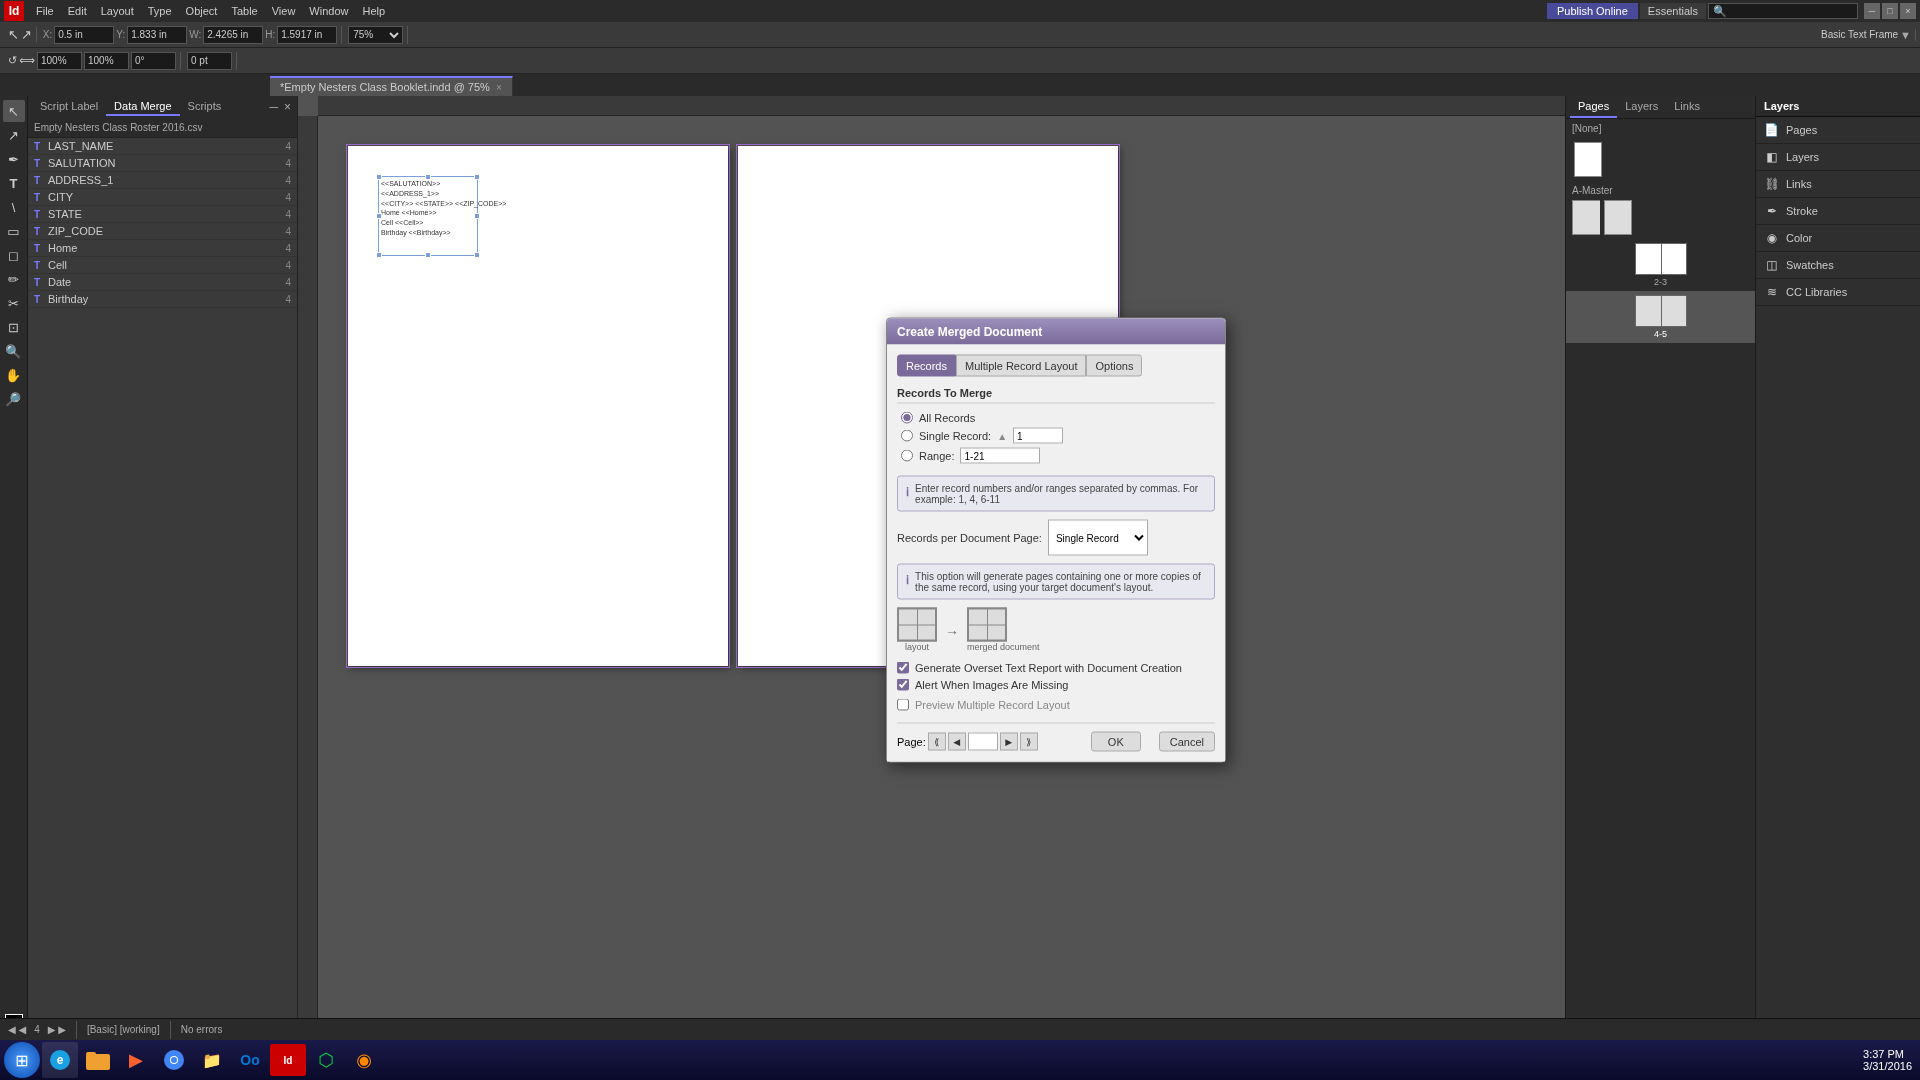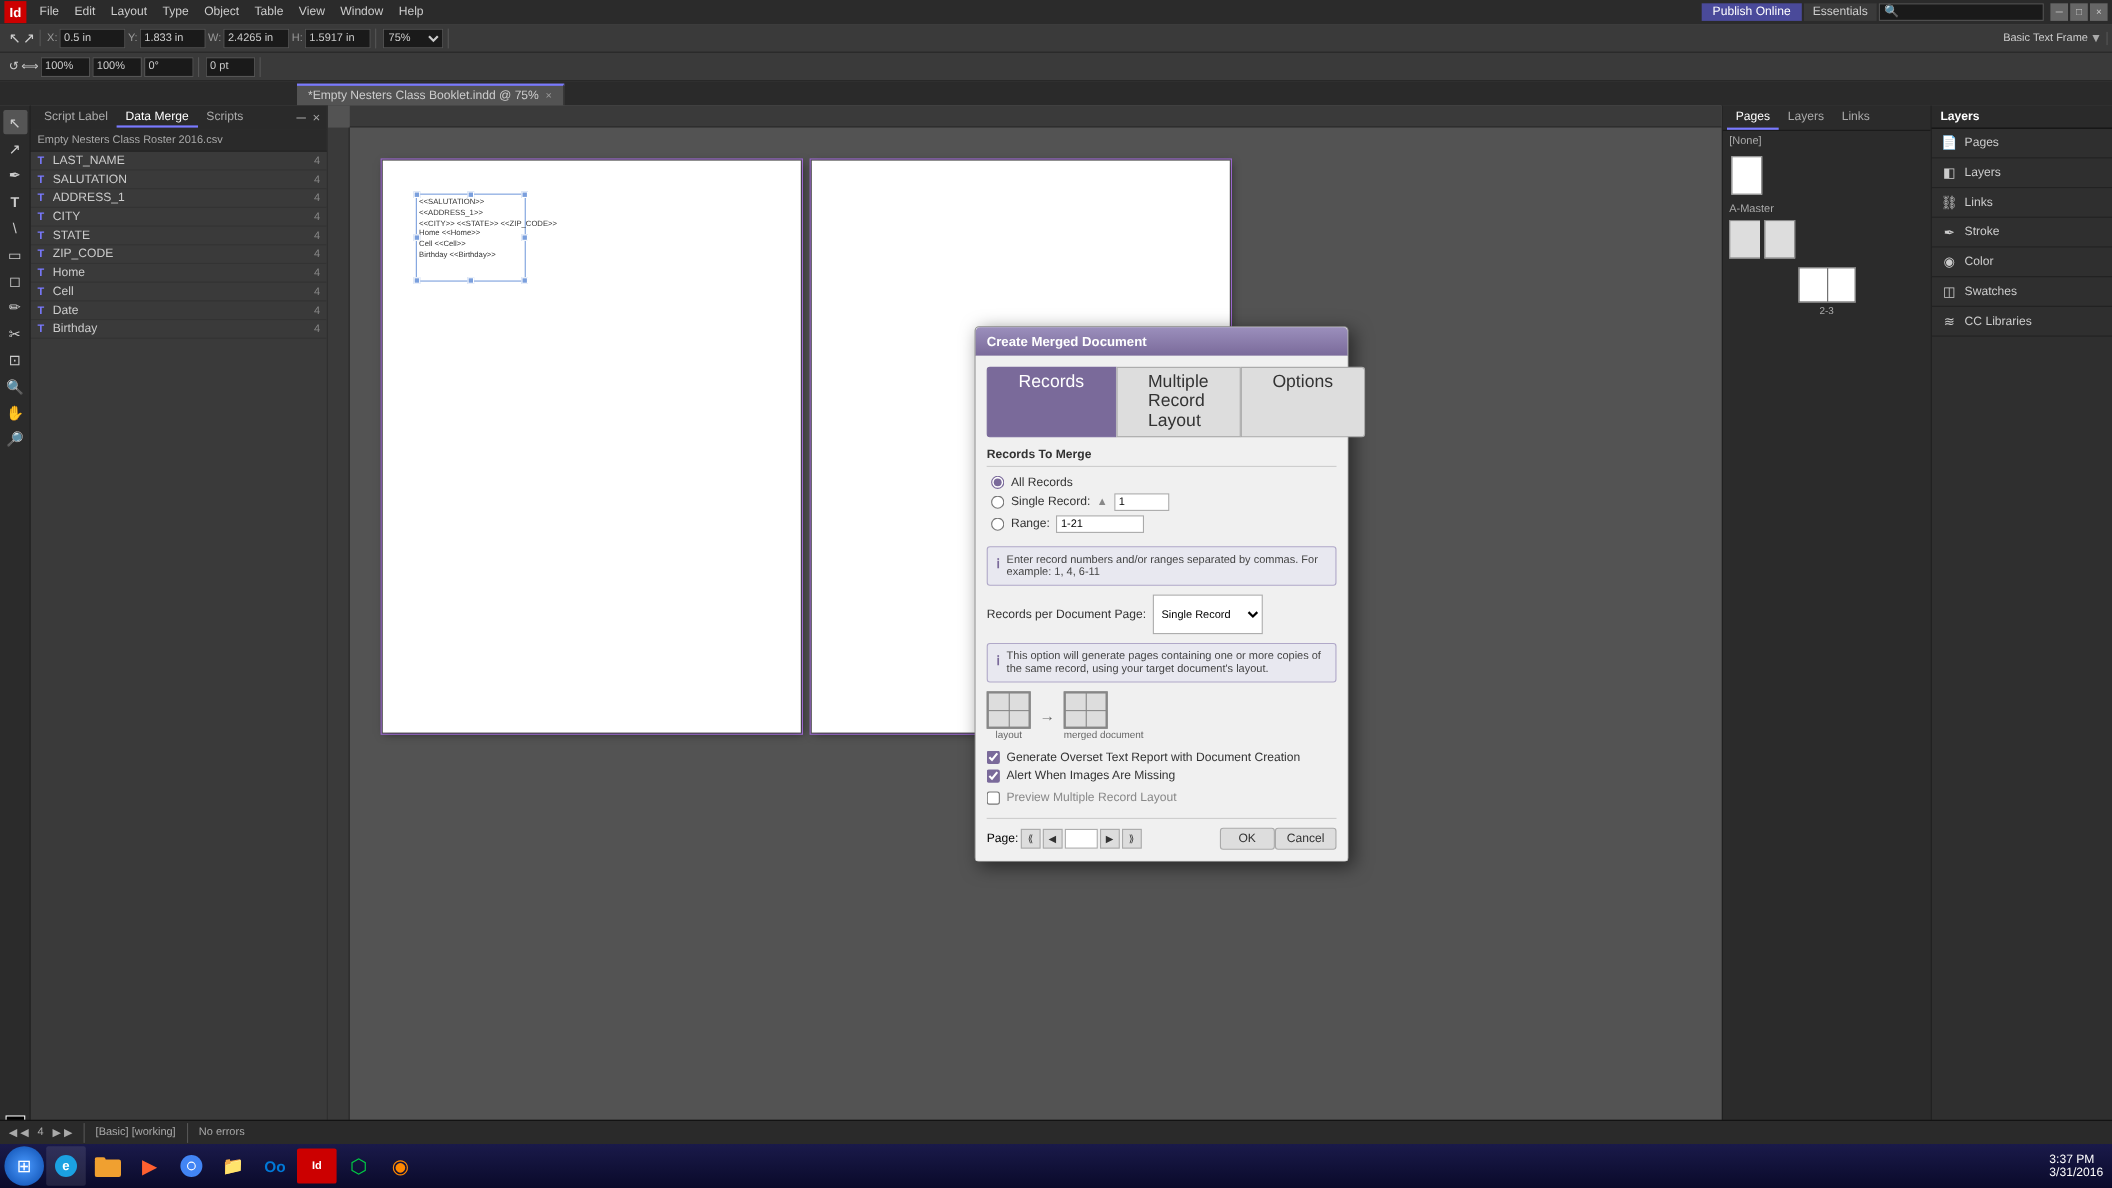--- a/index.html
+++ b/index.html
@@ -401,22 +401,22 @@
       background: #f0f0f0;
     }
 
     
     .dialog-tabs {
       display: flex;
       gap: 0;
       margin-bottom: 10px;
     }
     .dialog-tab {
-      padding: 4px 28px;
-      font-size: 16px;
+      padding: 4px 8px;
+      font-size: 11px;
       cursor: pointer;
       border: 1px solid #aaa;
       background: #ddd;
       color: #333;
     }
     .dialog-tab.active {
       background: #7a6a9a;
       color: white;
       border-color: #7a6a9a;
     }
@@ -544,21 +544,21 @@
       align-items: center;
       gap: 6px;
       font-size: 11px;
       color: #888;
       margin-top: 8px;
     }
 
     .dialog-footer {
       display: flex;
       align-items: center;
-      gap: 0;
+      gap: 18px;
       margin-top: 12px;
       padding-top: 8px;
       border-top: 1px solid #ccc;
     }
     .page-nav {
       display: flex;
       align-items: center;
       gap: 2px;
       font-size: 11px;
       flex: 1;
@@ -1072,20 +1072,27 @@
       </div>
 
       <div style="padding: 4px 8px;" data-name="spread-23-area">
         <div style="display:flex;justify-content:center;gap:0;margin:0 auto;width:56px;" data-name="spread-23-thumbs">
           <div style="width:26px;height:32px;background:#fff;border:1px solid #666;border-right:none;" data-name="spread-23-left-thumb"></div>
           <div style="width:26px;height:32px;background:#fff;border:1px solid #666;" data-name="spread-23-right-thumb"></div>
         </div>
         <div style="text-align:center;font-size:9px;color:#aaa;margin-top:2px;" data-name="spread-23-label">2-3</div>
       </div>
 
+      <div style="padding: 4px 8px;background:#555;" data-name="spread-45-area">
+        <div style="display:flex;justify-content:center;gap:0;margin:0 auto;width:56px;" data-name="spread-45-thumbs">
+          <div style="width:26px;height:32px;background:#ddd;border:1px solid #666;border-right:none;" data-name="spread-45-left-thumb"></div>
+          <div style="width:26px;height:32px;background:#ddd;border:1px solid #666;" data-name="spread-45-right-thumb"></div>
+        </div>
+        <div style="text-align:center;font-size:9px;color:#fff;margin-top:2px;" data-name="spread-45-label">4-5</div>
+      </div>
     </div>
     <div style="background:#2a2a2a;padding:3px 6px;font-size:9px;color:#aaa;border-top:1px solid #111;display:flex;align-items:center;gap:4px;" data-name="pages-panel-footer">
       <span data-name="pages-count-label">32 Pages in 17 Spre...</span>
       <div style="flex:1;"></div>
       <span style="cursor:pointer;" data-name="pages-panel-btn1">🗋</span>
       <span style="cursor:pointer;" data-name="pages-panel-btn2">⊞</span>
       <span style="cursor:pointer;" data-name="pages-panel-btn3">🗑</span>
     </div>
   </div>
 

